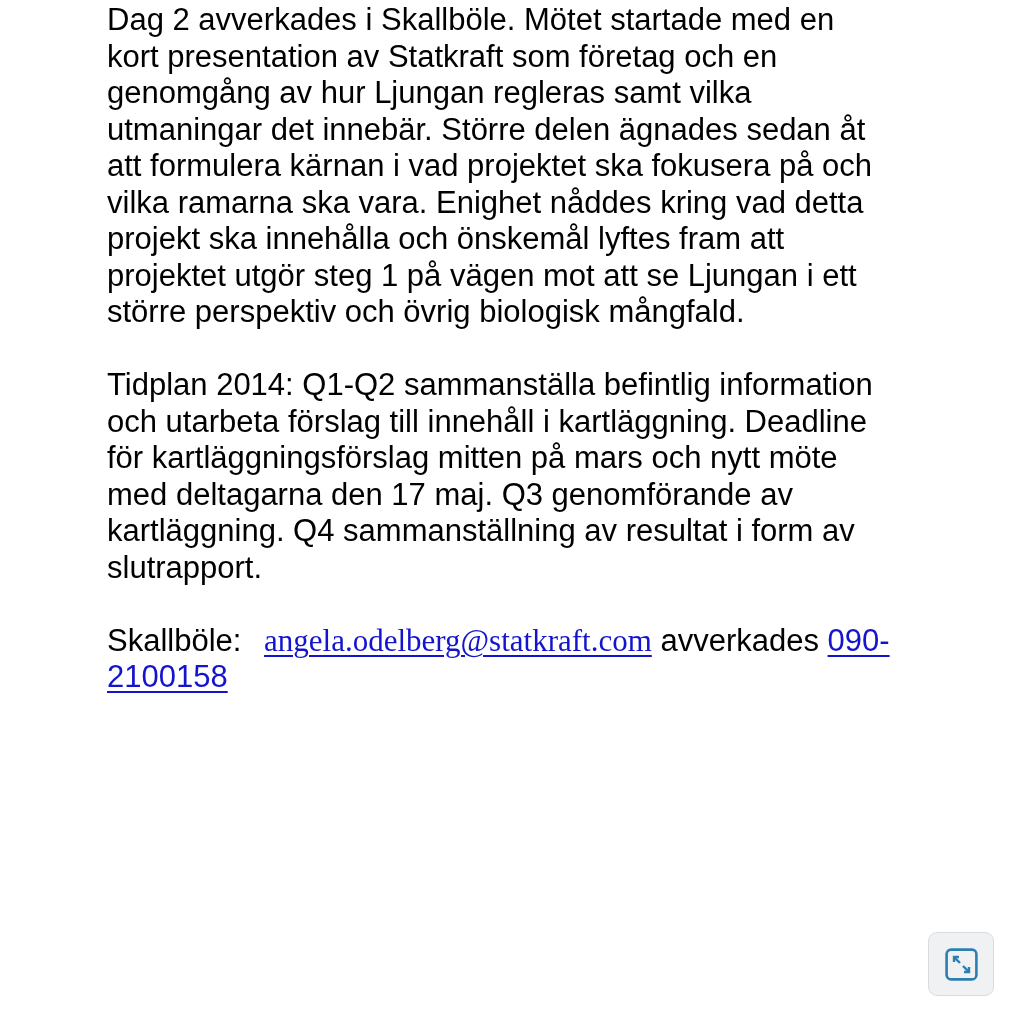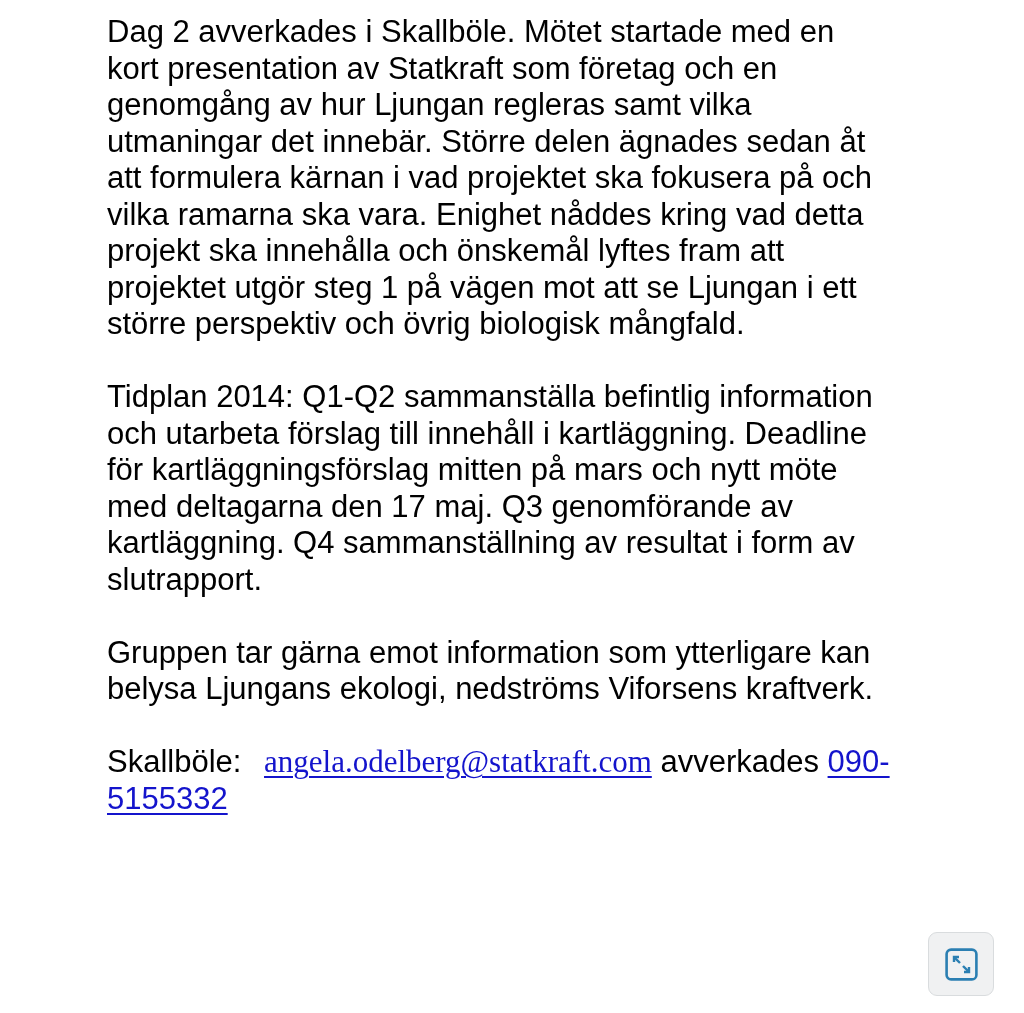--- a/index.html
+++ b/index.html
@@ -16,21 +16,21 @@
     background:var(--page-bg);
     color:var(--text-color);
     font-family:"Liberation Sans", sans-serif;
     font-size:31px;
     line-height:36.5px;
   }
   .page{
     position:relative;
     width:1024px;
     height:1013px;
-    padding:14px 88px 0 107px;
+    padding:2px 88px 0 107px;
   }
   .para{
     white-space:pre-line;
     margin:0 0 36.5px 0;
   }
   .para.contact{margin-bottom:0;}
   a.link{
     color:var(--link-color);
     text-decoration:underline;
     text-decoration-thickness:1.5px;
@@ -73,24 +73,22 @@
 större perspektiv och övrig biologisk mångfald.</p>
 
 
   <p class="para">Tidplan 2014: Q1-Q2 sammanställa befintlig information
 och utarbeta förslag till innehåll i kartläggning. Deadline
 för kartläggningsförslag mitten på mars och nytt möte
 med deltagarna den 17 maj. Q3 genomförande av
 kartläggning. Q4 sammanställning av resultat i form av
 slutrapport.</p>
 
-  <p class="para">Gruppen tar gärna emot information som ytterligare kan
-belysa Ljungans ekologi, nedströms Viforsens kraftverk.</p>
 
-  <p class="para contact"><span>Skallböle: </span><a class="link serif" href="#">angela.odelberg@statkraft.com</a><span> avverkades </span><a class="link" href="#"><span>090-</span><br><span>5155332</span></a></p>
+  <p class="para contact"><span>Skallböle: </span><a class="link serif" href="#">angela.odelberg@statkraft.com</a><span> avverkades </span><a class="link" href="#"><span>090-</span><br><span>2100158</span></a></p>
 
   <button class="expand-btn" title="">
     <svg width="33" height="33" viewBox="0 0 33 33" fill="none" xmlns="http://www.w3.org/2000/svg">
       <rect x="1.6" y="1.6" width="29.8" height="29.8" rx="4.5" stroke="var(--icon-color)" stroke-width="2.6"></rect>
       <path d="M9 14 V9 H14" stroke="var(--icon-color)" stroke-width="2.4"></path>
       <path d="M9.3 9.3 L15 15" stroke="var(--icon-color)" stroke-width="2.4"></path>
       <path d="M24 19 V24 H19" stroke="var(--icon-color)" stroke-width="2.4"></path>
       <path d="M23.7 23.7 L18 18" stroke="var(--icon-color)" stroke-width="2.4"></path>
     </svg>
   </button>

